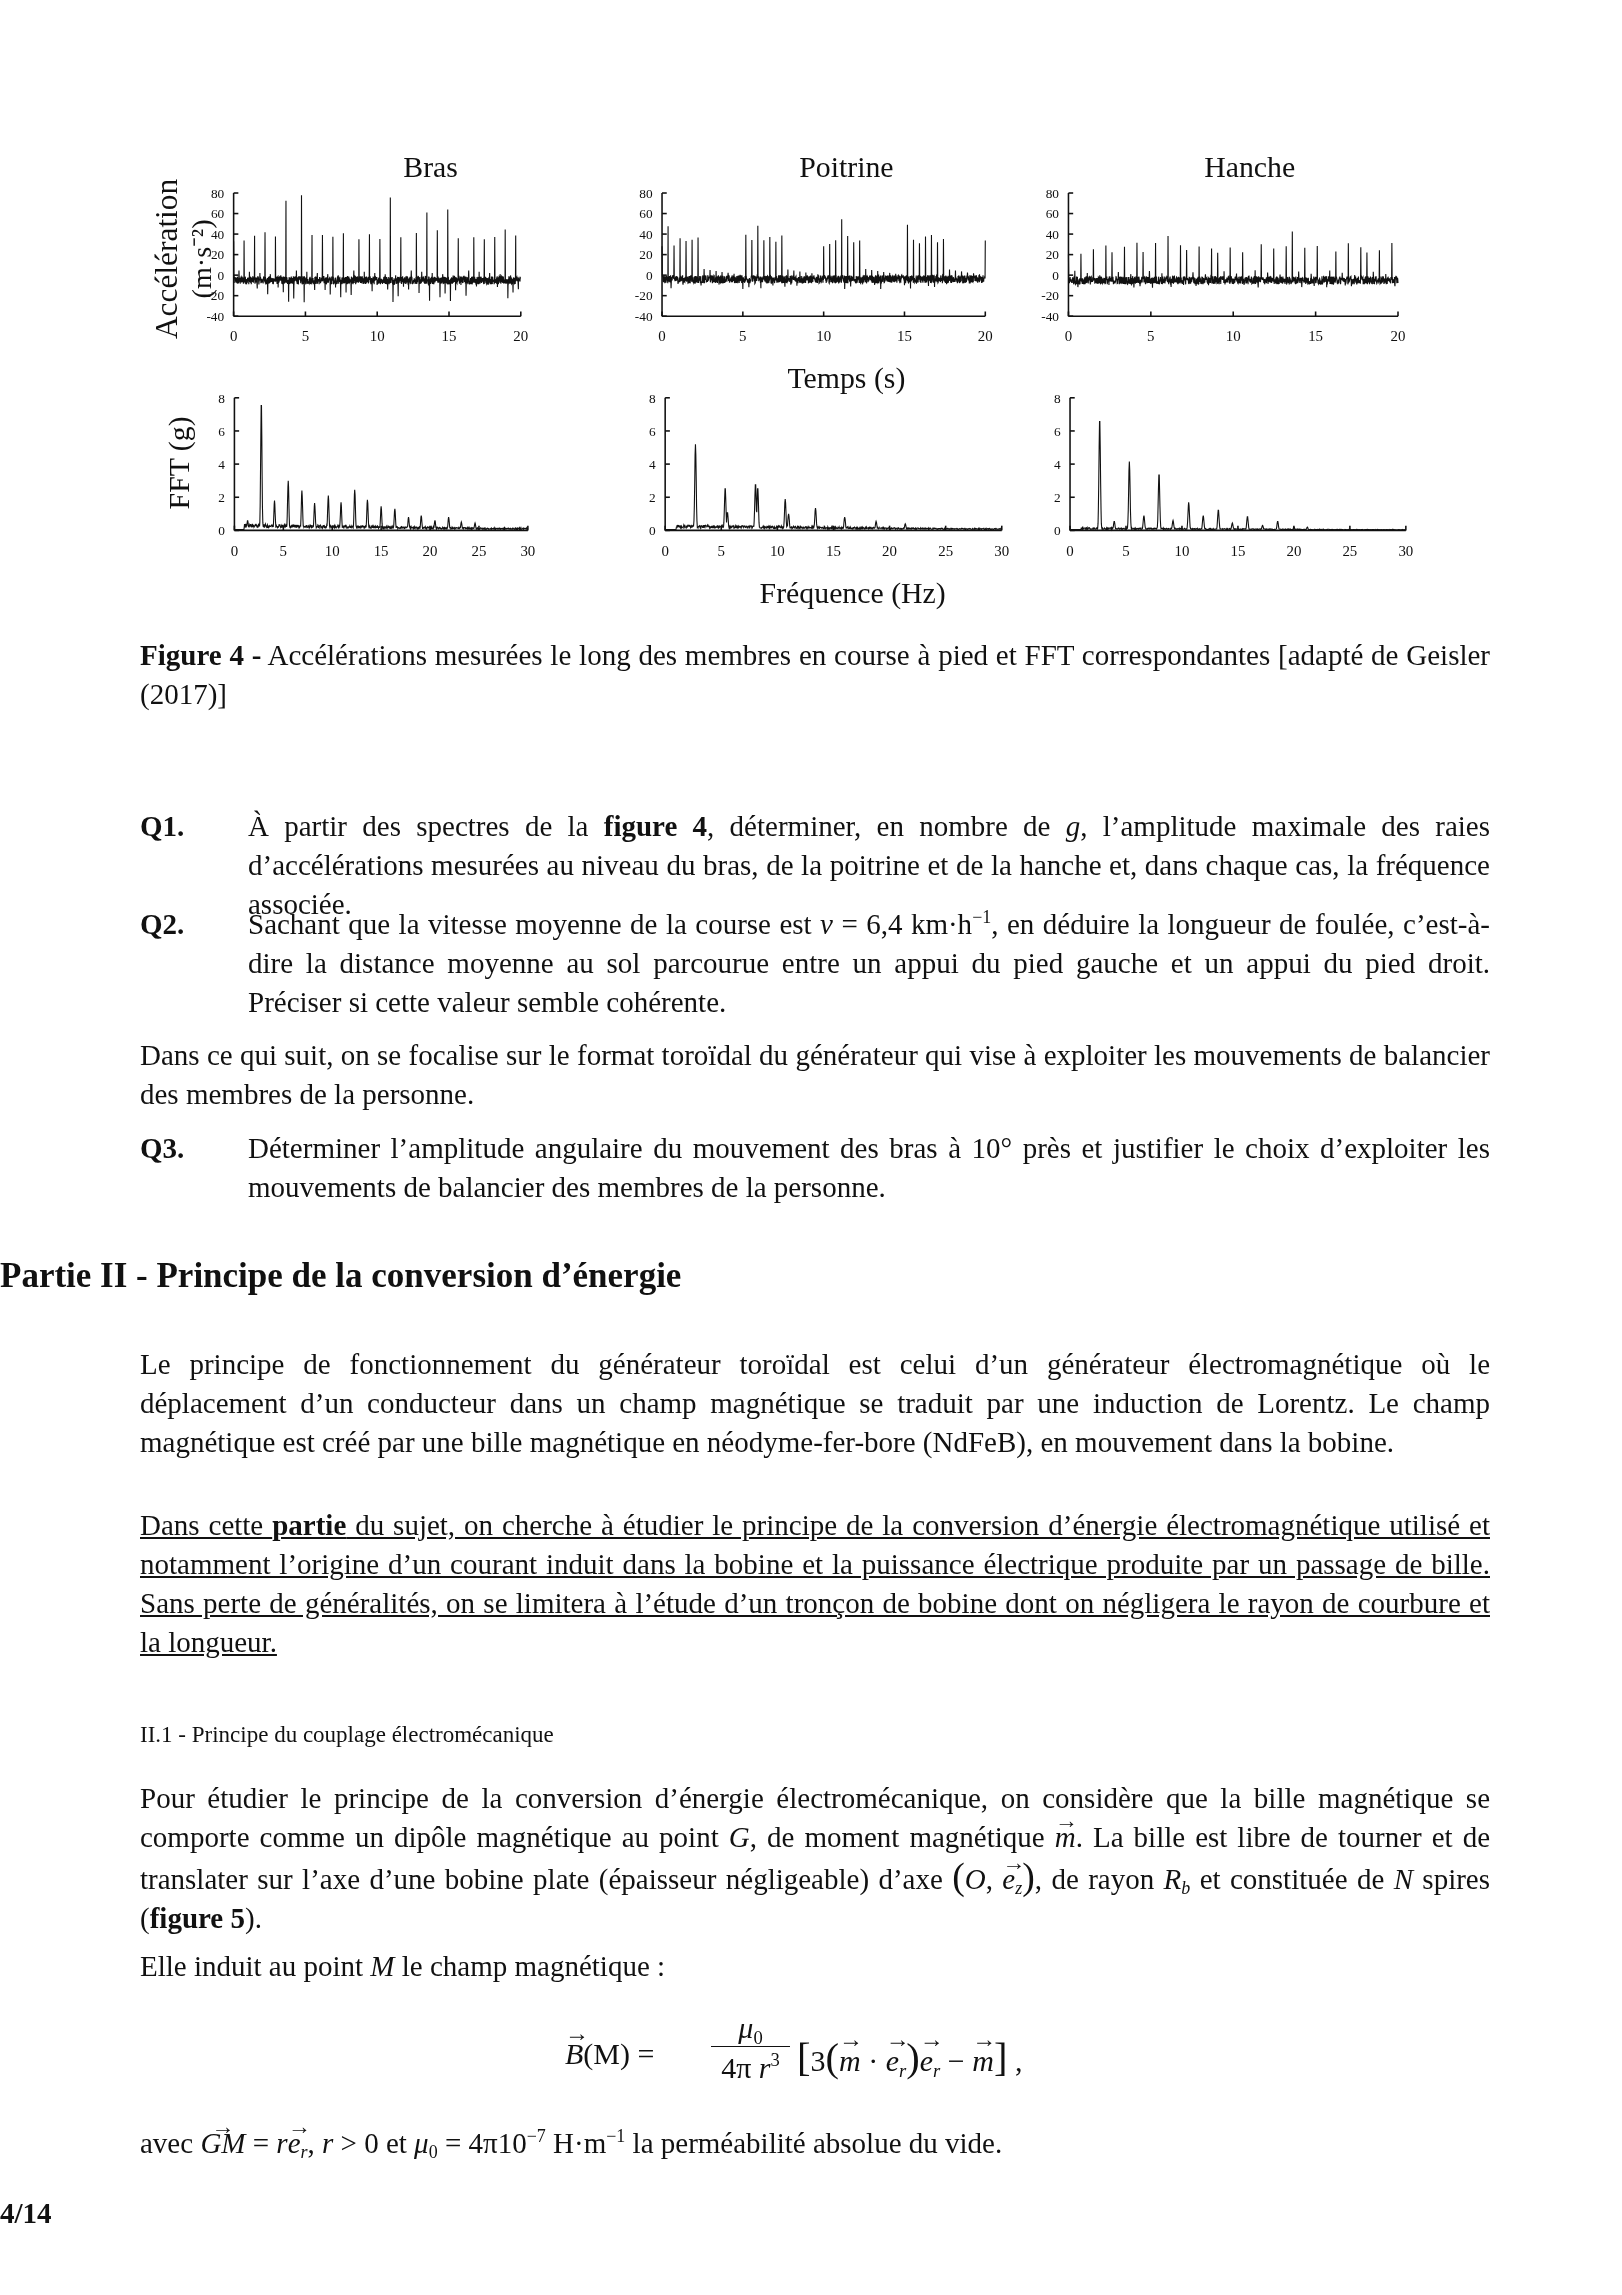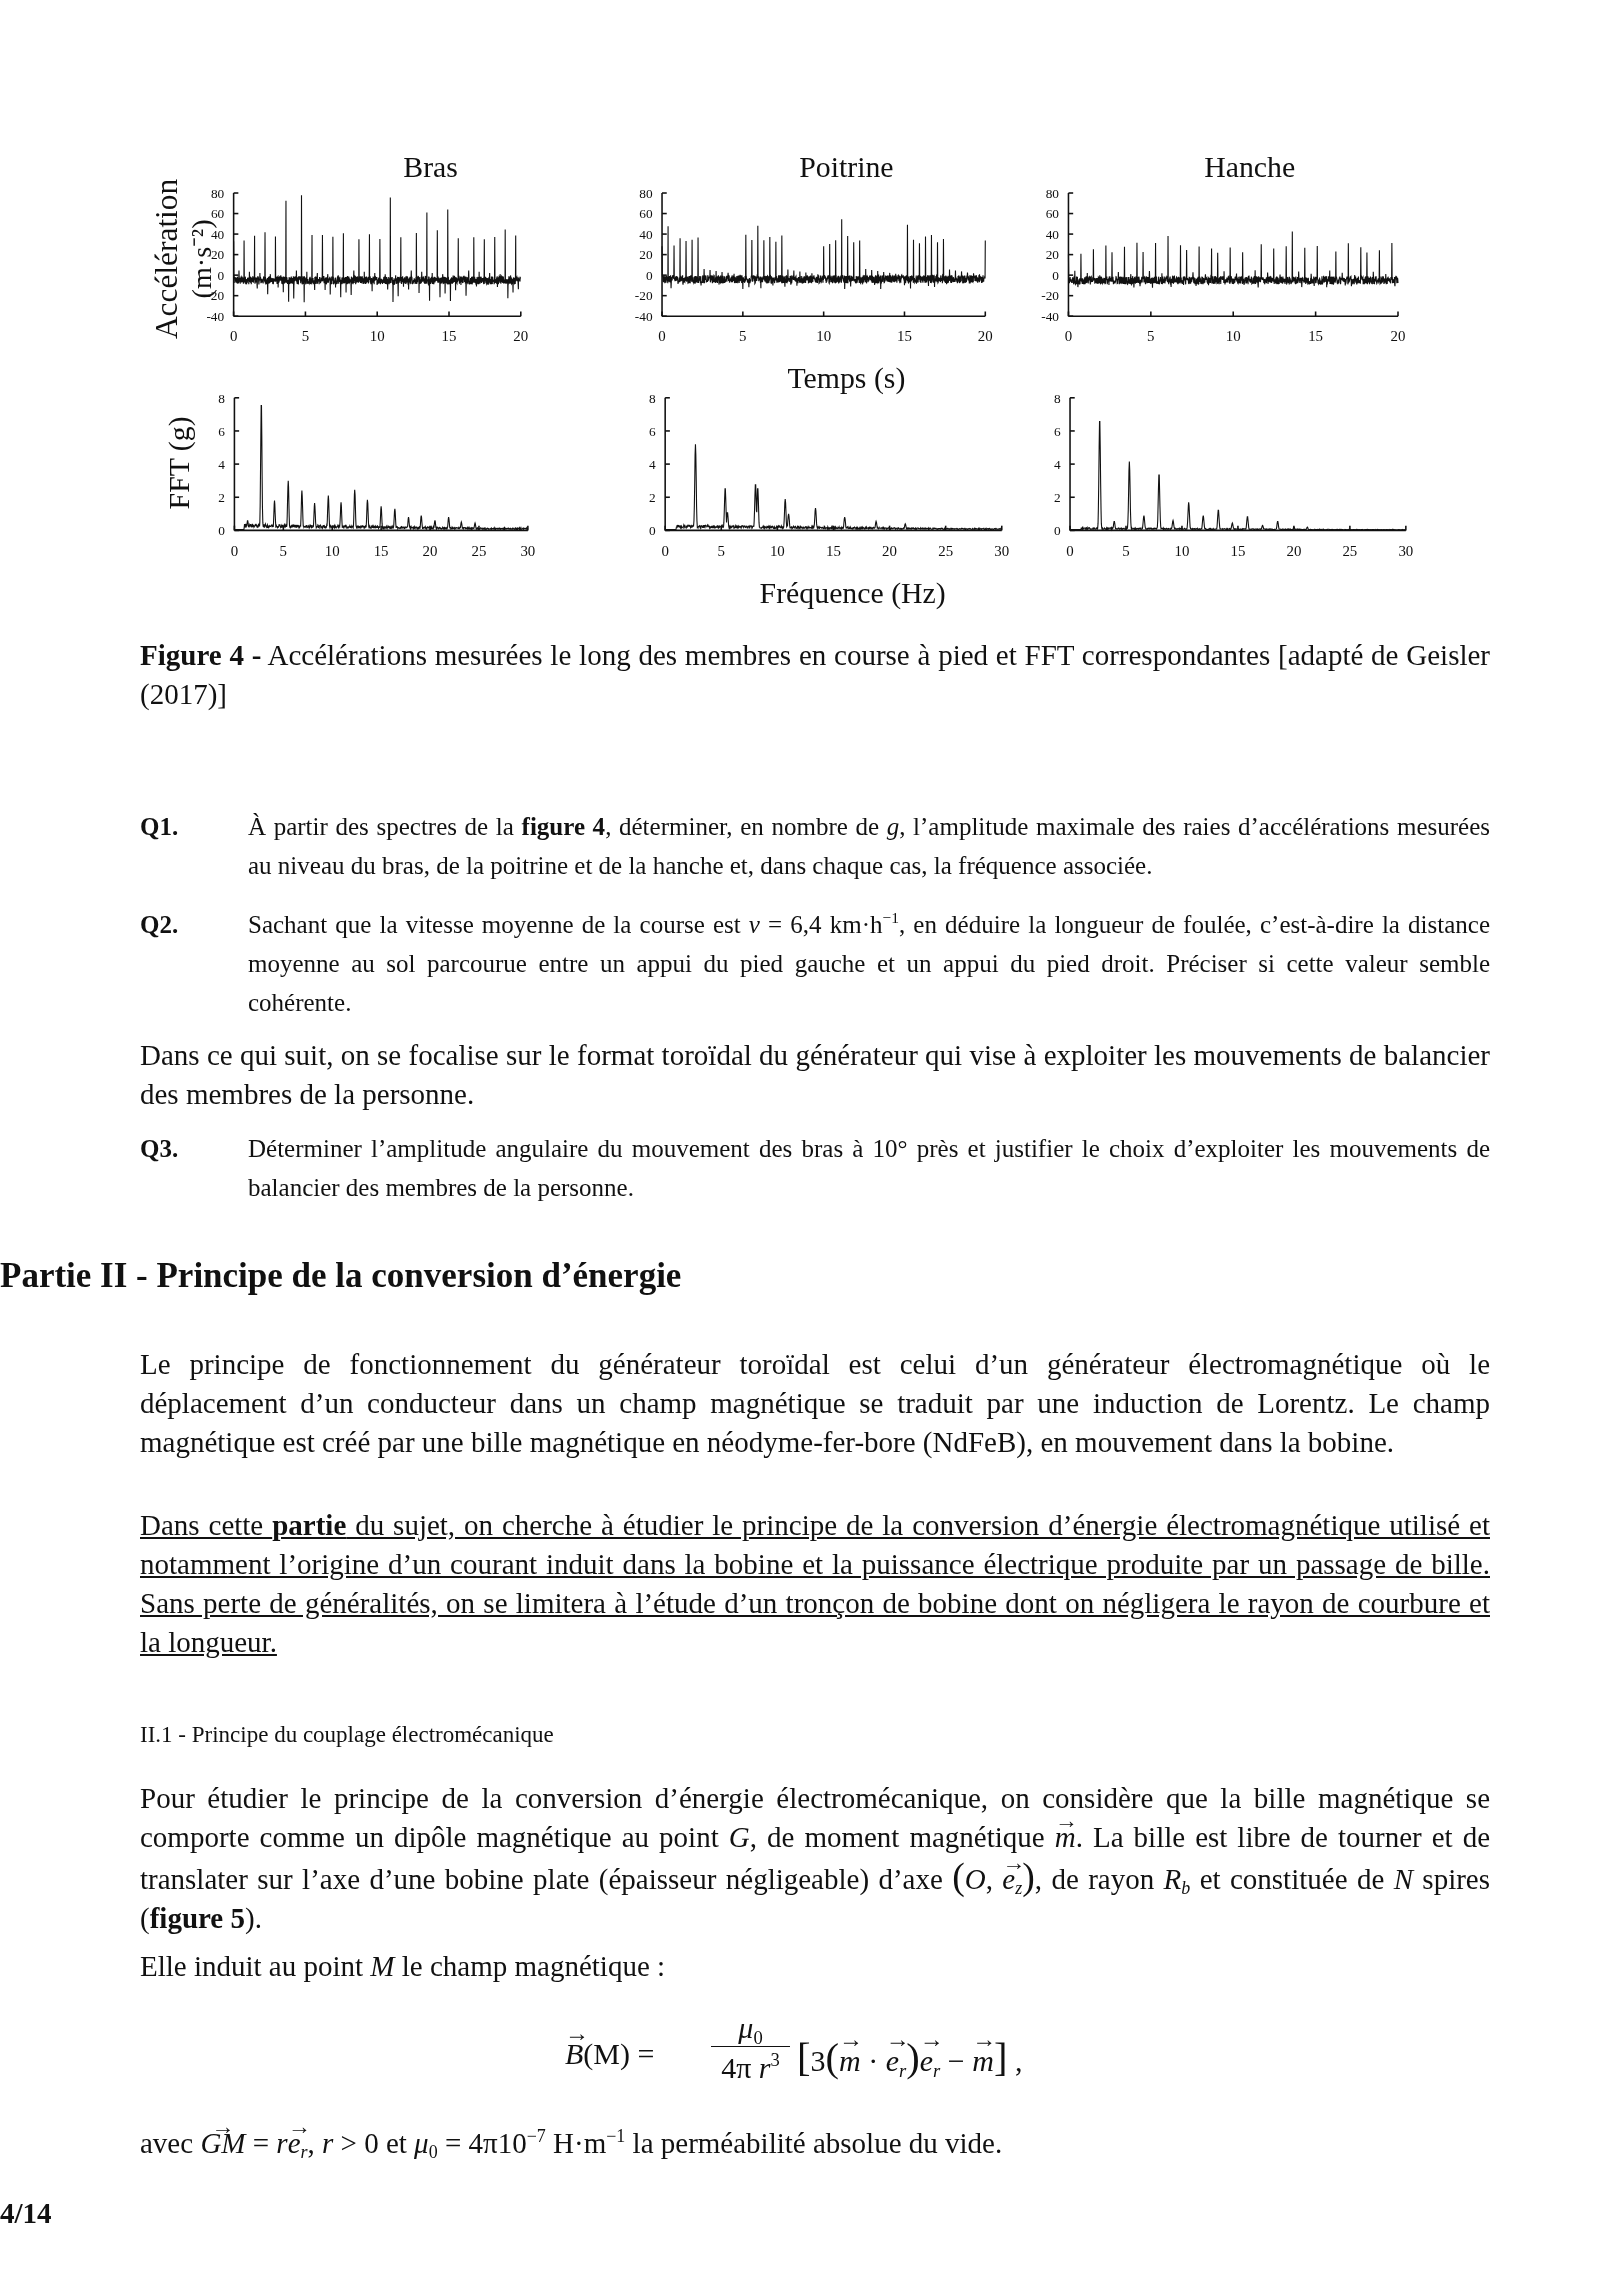--- a/index.html
+++ b/index.html
@@ -2,21 +2,21 @@
 <html style="font-size:12.6px"><head>
 <meta charset="utf-8">
 <style>
   html, body { margin: 0; padding: 0; background: #ffffff; }
   body { width: 1623px; height: 2295px; position: relative; overflow: hidden;
          font-family: "Liberation Serif", "DejaVu Serif", serif; color: #111; }
   .fig { position: absolute; left: 0; top: 0; width: 1623px; height: 612px; }
   .fig svg { position: absolute; left: 0; top: 0; }
   .fig svg text { font-family: "Liberation Serif", serif; fill: #111; }
   .txt { position: absolute; left: 140px; width: 1350px; font-size: 29px; line-height: 39px; text-align: justify; }
-  .q { position: absolute; left: 140px; width: 1350px; font-size: 25px; line-height: 39px; text-align: justify; }
+  .q { position: absolute; left: 140px; width: 1350px; font-size: 29px; line-height: 39px; text-align: justify; }
   .q .qlabel { position: absolute; left: 0; top: 0; font-weight: bold; }
   .q .qbody { margin-left: 108px; display: block; }
   b, .b { font-weight: bold; }
   i, .it { font-style: italic; }
   .h-part { position: absolute; left: 0; width: 1623px; font-weight: bold; font-size: 35px; top: 1256px; }
   .h-sec { position: absolute; left: 140px; top: 1709px; font-weight: normal; font-size: 23px; margin-top: 13px; }
   .formula { position: absolute; left: 565px; top: 2010px; width: 550px; height: 94px; font-size: 30px; font-style: italic; }
   .page-num { position: absolute; left: 0; width: 1623px; top: 2197px; text-align: left; font-weight: bold; font-size: 29px; }
   .vec { position: relative; display: inline-block; }
   .vec::before { content: "→"; position: absolute; left: 0; right: 0; top: -0.72em; text-align: center; font-size: 0.8em; font-style: normal; }

